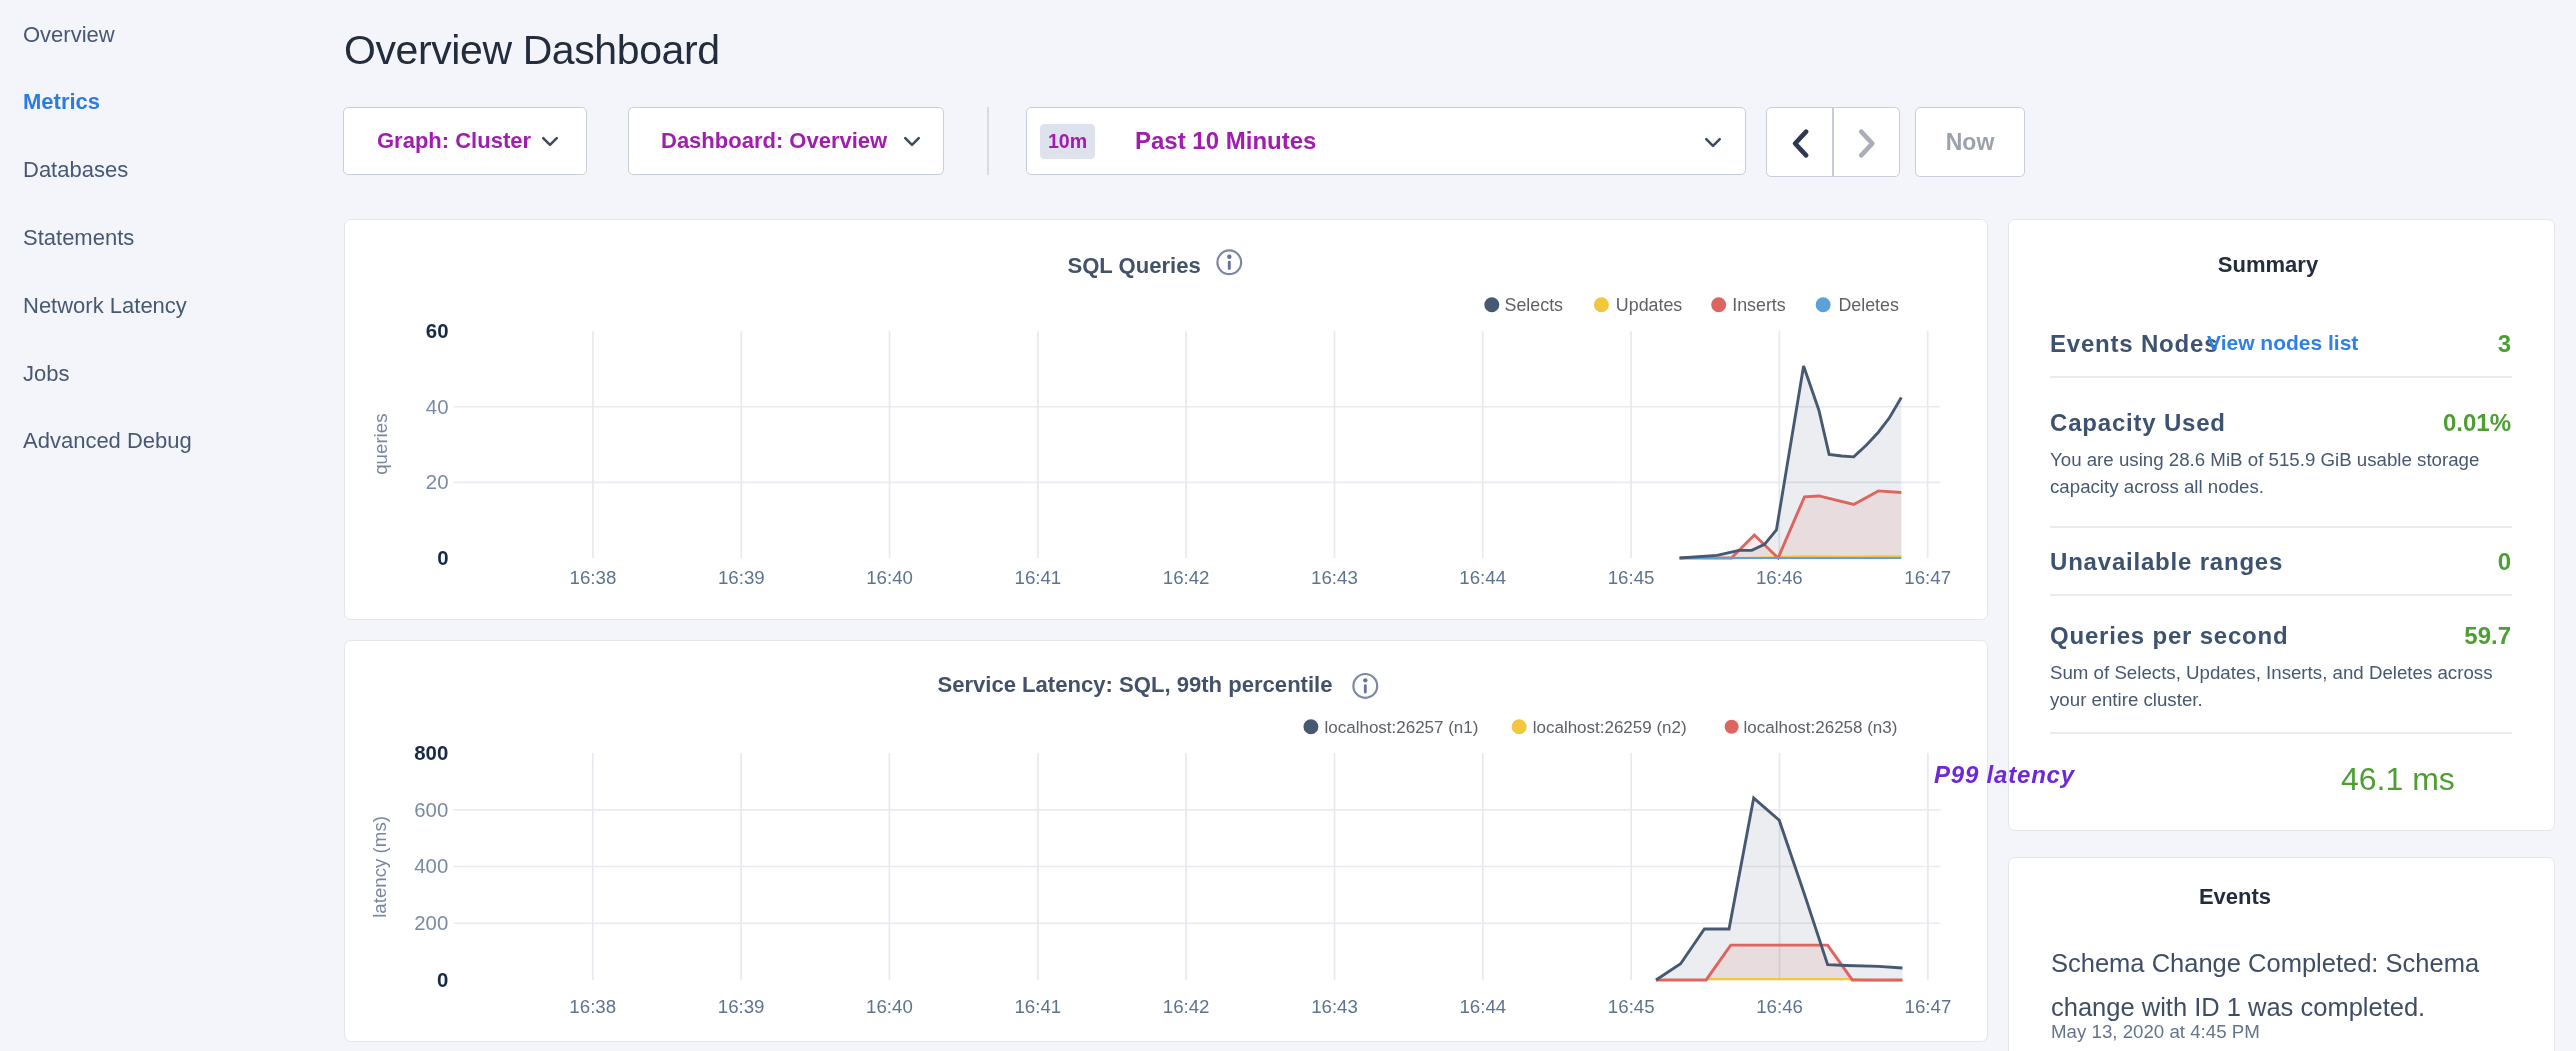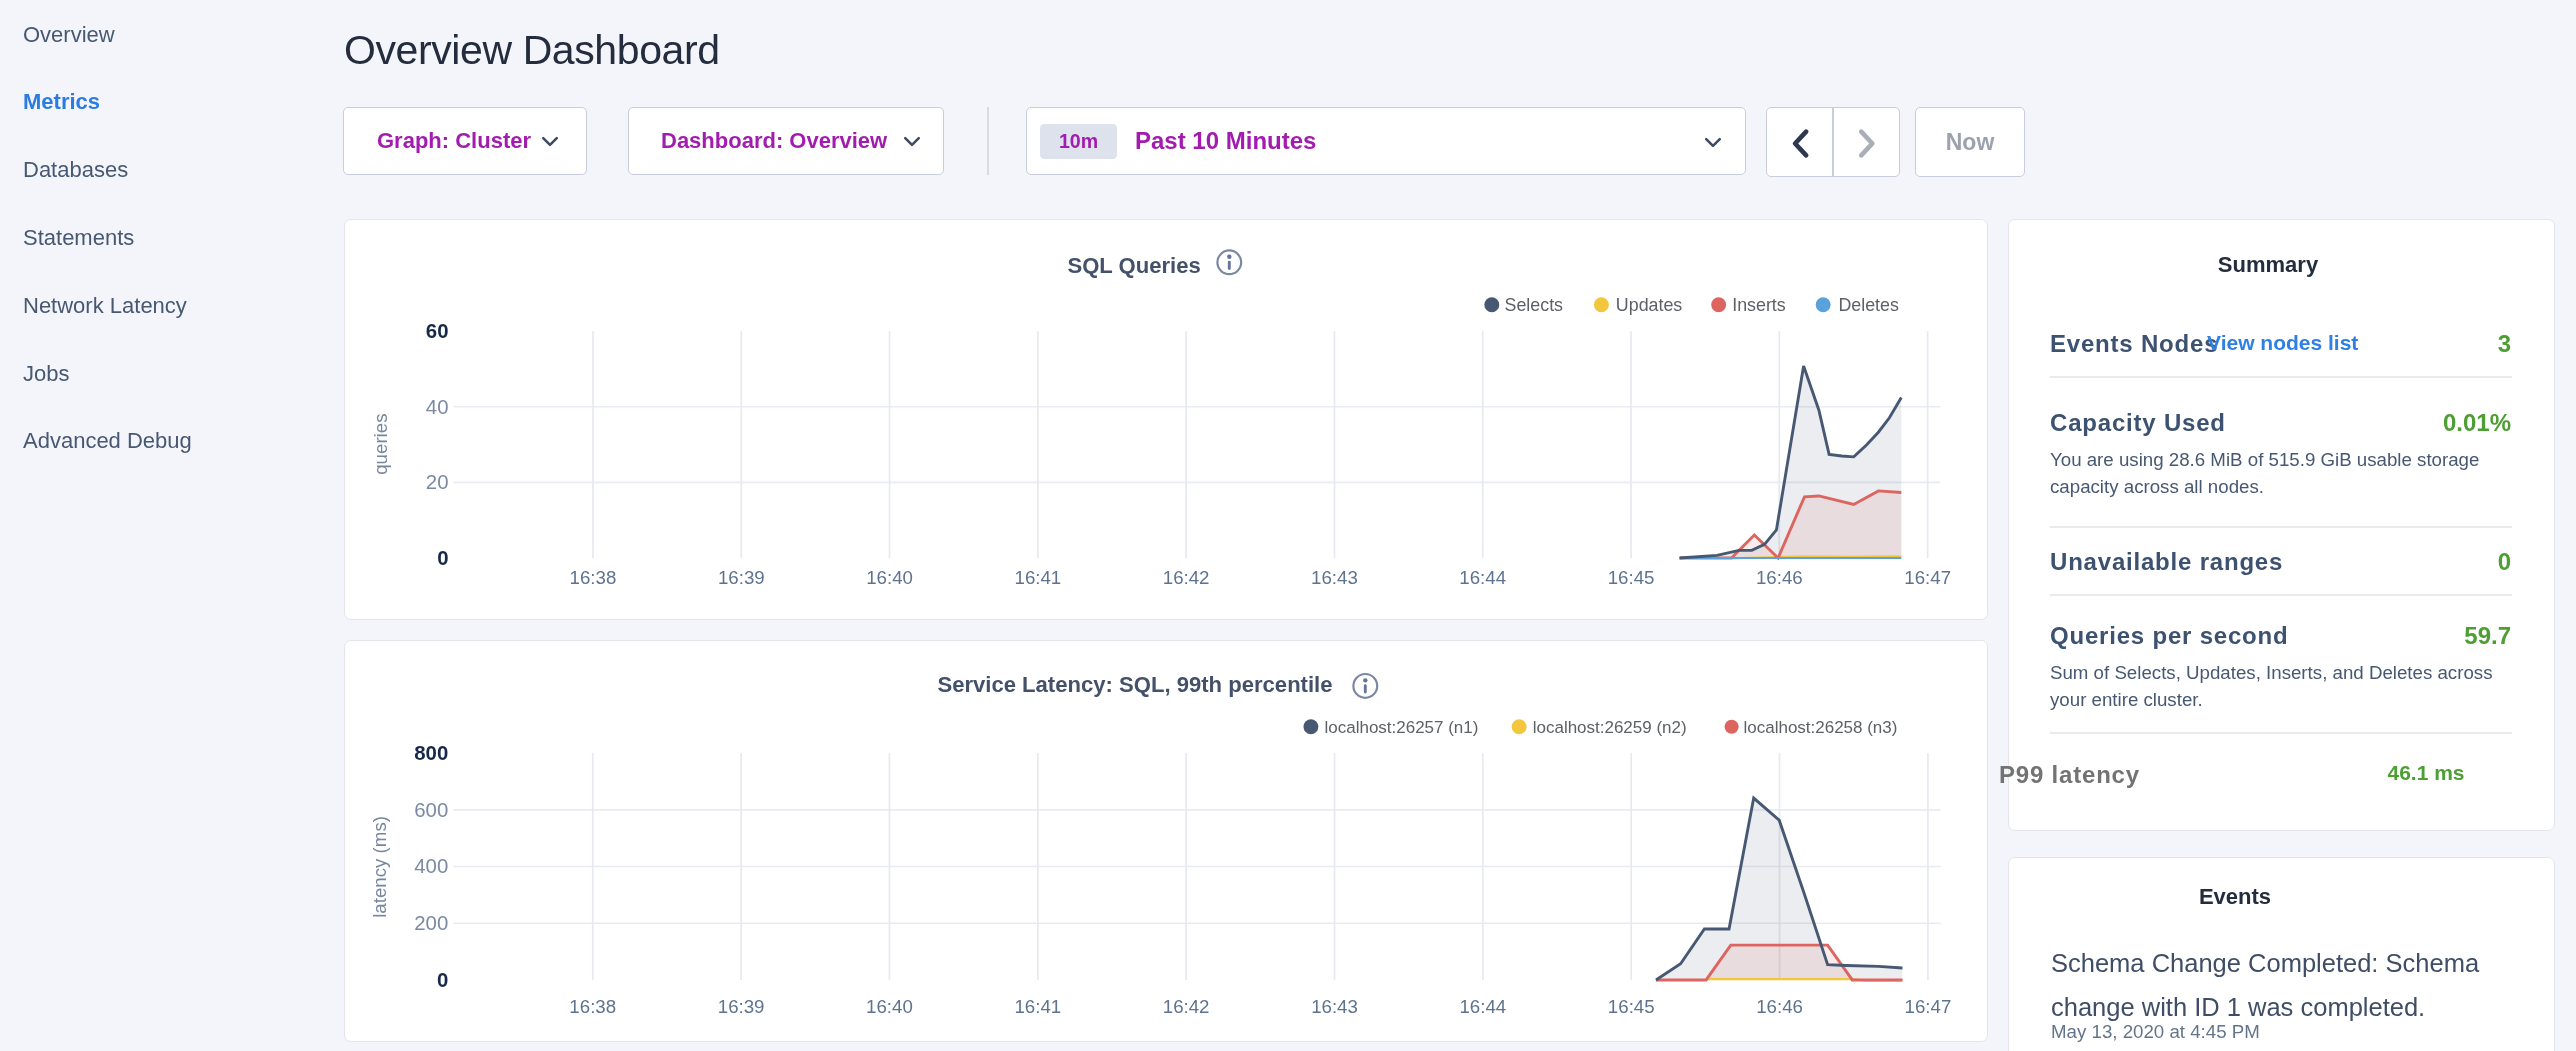--- a/index.html
+++ b/index.html
@@ -32,21 +32,21 @@
 
 <div class="btn" style="left:628px; top:107px; width:316px; height:68px;"></div>
 <div class="abs bnavy" style="left:661px; top:107px; height:68px; line-height:68px; font-size:22px;">Dashboard: Overview</div>
 <svg class="abs" style="left:901px; top:133px;" width="22" height="17" viewBox="0 0 26 20">
     <path d="M5 6 L13 14 L21 6" fill="none" stroke="#3c4a63" stroke-width="3" stroke-linecap="round" stroke-linejoin="round"></path>
   </svg>
 
 <div class="abs" style="left:987px; top:107px; width:1.7px; height:68px; background:#d8dbe4;"></div>
 
 <div class="btn" style="left:1026px; top:107px; width:720px; height:68px;"></div>
-<div class="abs bnavy" style="left:1040px; top:124px; width:77px; height:35px; background:#dde2ec; border-radius:4.3px; text-align:center; line-height:35px; font-size:19.6px;">10m</div>
+<div class="abs bnavy" style="left:1040px; top:124px; width:55px; height:35px; background:#dde2ec; border-radius:4.3px; text-align:center; line-height:35px; font-size:19.6px;">10m</div>
 <div class="abs bnavy" style="left:1135px; top:107px; height:68px; line-height:68px; font-size:24px;">Past 10 Minutes</div>
 <svg class="abs" style="left:1702px; top:134px;" width="22" height="17" viewBox="0 0 26 20">
     <path d="M5 6 L13 14 L21 6" fill="none" stroke="#3c4a63" stroke-width="3" stroke-linecap="round" stroke-linejoin="round"></path>
   </svg>
 
 <div class="btn" style="left:1766px; top:107px; width:134px; height:70px;"></div>
 <div class="abs" style="left:1832px; top:107px; width:1.7px; height:70px; background:#c8cdda;"></div>
 <svg class="abs" style="left:1790px; top:128px;" width="20.4" height="31" viewBox="0 0 24 36">
     <path d="M19 4 L6 18 L19 32" fill="none" stroke="#2e3850" stroke-width="5.5" stroke-linecap="round" stroke-linejoin="round"></path>
   </svg>
@@ -192,20 +192,20 @@
 
 <div class="abs" style="left:2050px; top:548px; font-size:24px; font-weight:bold; color:#3c5270; letter-spacing:0.8px;">Unavailable ranges</div>
 <div class="abs" style="left:2341px; top:548px; width:170px; text-align:right; font-size:24px; font-weight:bold; color:#4d9e33;">0</div>
 <div class="abs" style="left:2050px; top:594px; width:462px; height:1.7px; background:#e9ebef;"></div>
 
 <div class="abs" style="left:2050px; top:622px; font-size:24px; font-weight:bold; color:#3c5270; letter-spacing:0.8px;">Queries per second</div>
 <div class="abs" style="left:2341px; top:622px; width:170px; text-align:right; font-size:24px; font-weight:bold; color:#4d9e33;">59.7</div>
 <div class="abs" style="left:2050px; top:659px; font-size:18.7px; color:#475872; line-height:27px;">Sum of Selects, Updates, Inserts, and Deletes across<br>your entire cluster.</div>
 <div class="abs" style="left:2050px; top:732px; width:462px; height:1.7px; background:#e9ebef;"></div>
 
-<div class="abs" style="left:1999px; top:761px; font-size:24px; font-weight:bold; color:#737373; letter-spacing:0.8px;">P99 latency</div>
-<div class="abs" style="left:2341px; top:761px; width:170px; text-align:center; font-size:21px; font-weight:bold; color:#4d9e33;">46.1 ms</div>
+<div class="abs" style="left:1934px; top:761px; font-size:24px; font-weight:bold; color:#6d28d9; letter-spacing:0.8px;font-style:italic;">P99 latency</div>
+<div class="abs" style="left:2341px; top:761px; width:170px; text-align:left; font-size:32px; font-weight:normal; color:#4d9e33;">46.1 ms</div>
 
 <div class="panel" style="left:2008px; top:857px; width:547px; height:214px;"></div>
 <div class="abs" style="left:2008px; top:884px; width:454px; text-align:center; font-size:22px; font-weight:bold; color:#242d3d;">Events</div>
 <div class="abs" style="left:2051px; top:941px; width:451px; font-size:25.5px; color:#3f4e66; line-height:44px;">Schema Change Completed: Schema change with ID 1 was completed.</div>
 <div class="abs" style="left:2051px; top:1021px; font-size:18.7px; color:#64748c;">May 13, 2020 at 4:45 PM</div>
 
 
 </body></html>

